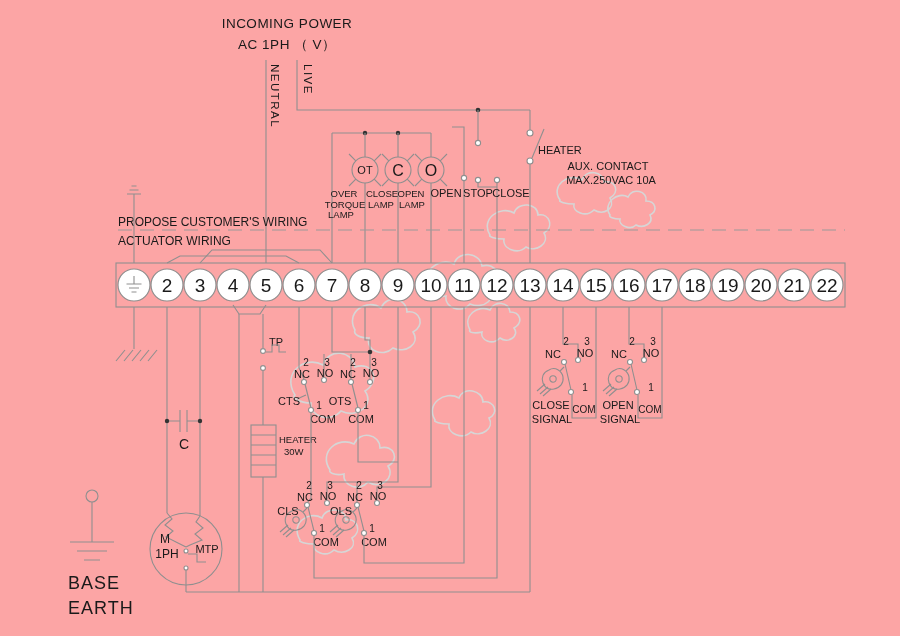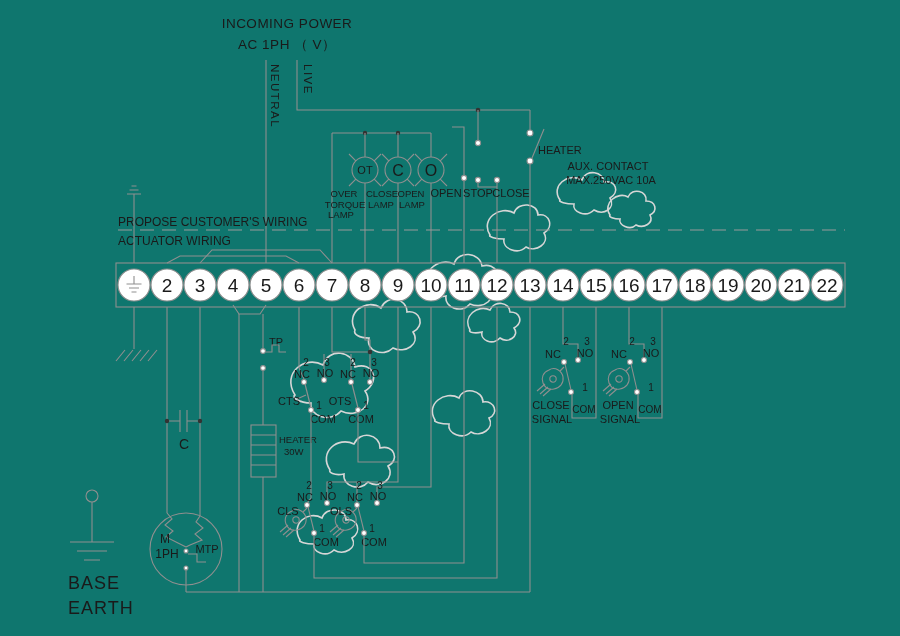--- a/index.html
+++ b/index.html
@@ -1,16 +1,16 @@
 <!DOCTYPE html>
 <html><head>
 <meta charset="utf-8">
 <style>
   html,body{margin:0;padding:0;background:#fff;}
-  .canvas{position:relative;width:900px;height:636px;background:#0f766e;overflow:hidden;
+  .canvas{position:relative;width:900px;height:636px;background:#fca5a5;overflow:hidden;
           font-family:"Liberation Sans", sans-serif;}
   svg{display:block}
   svg text{fill:#1a1a1a;font-family:"Liberation Sans", sans-serif;}
   .wire{stroke:#8f8f8f;stroke-width:1.1;fill:none;}
   .wireD{stroke:#9a9a9a;stroke-width:1.2;fill:none;stroke-dasharray:14 8;}
   .comp{stroke:#8f8f8f;stroke-width:1.1;fill:none;}
   .node{stroke:#8f8f8f;stroke-width:1.1;fill:#ffffff;}
   .dot{fill:#333333;stroke:none;}
   .term{fill:#ffffff;stroke:#8f8f8f;stroke-width:1.2;}
   .wm{stroke:#d6d6d6;stroke-width:1.6;fill:none;}

